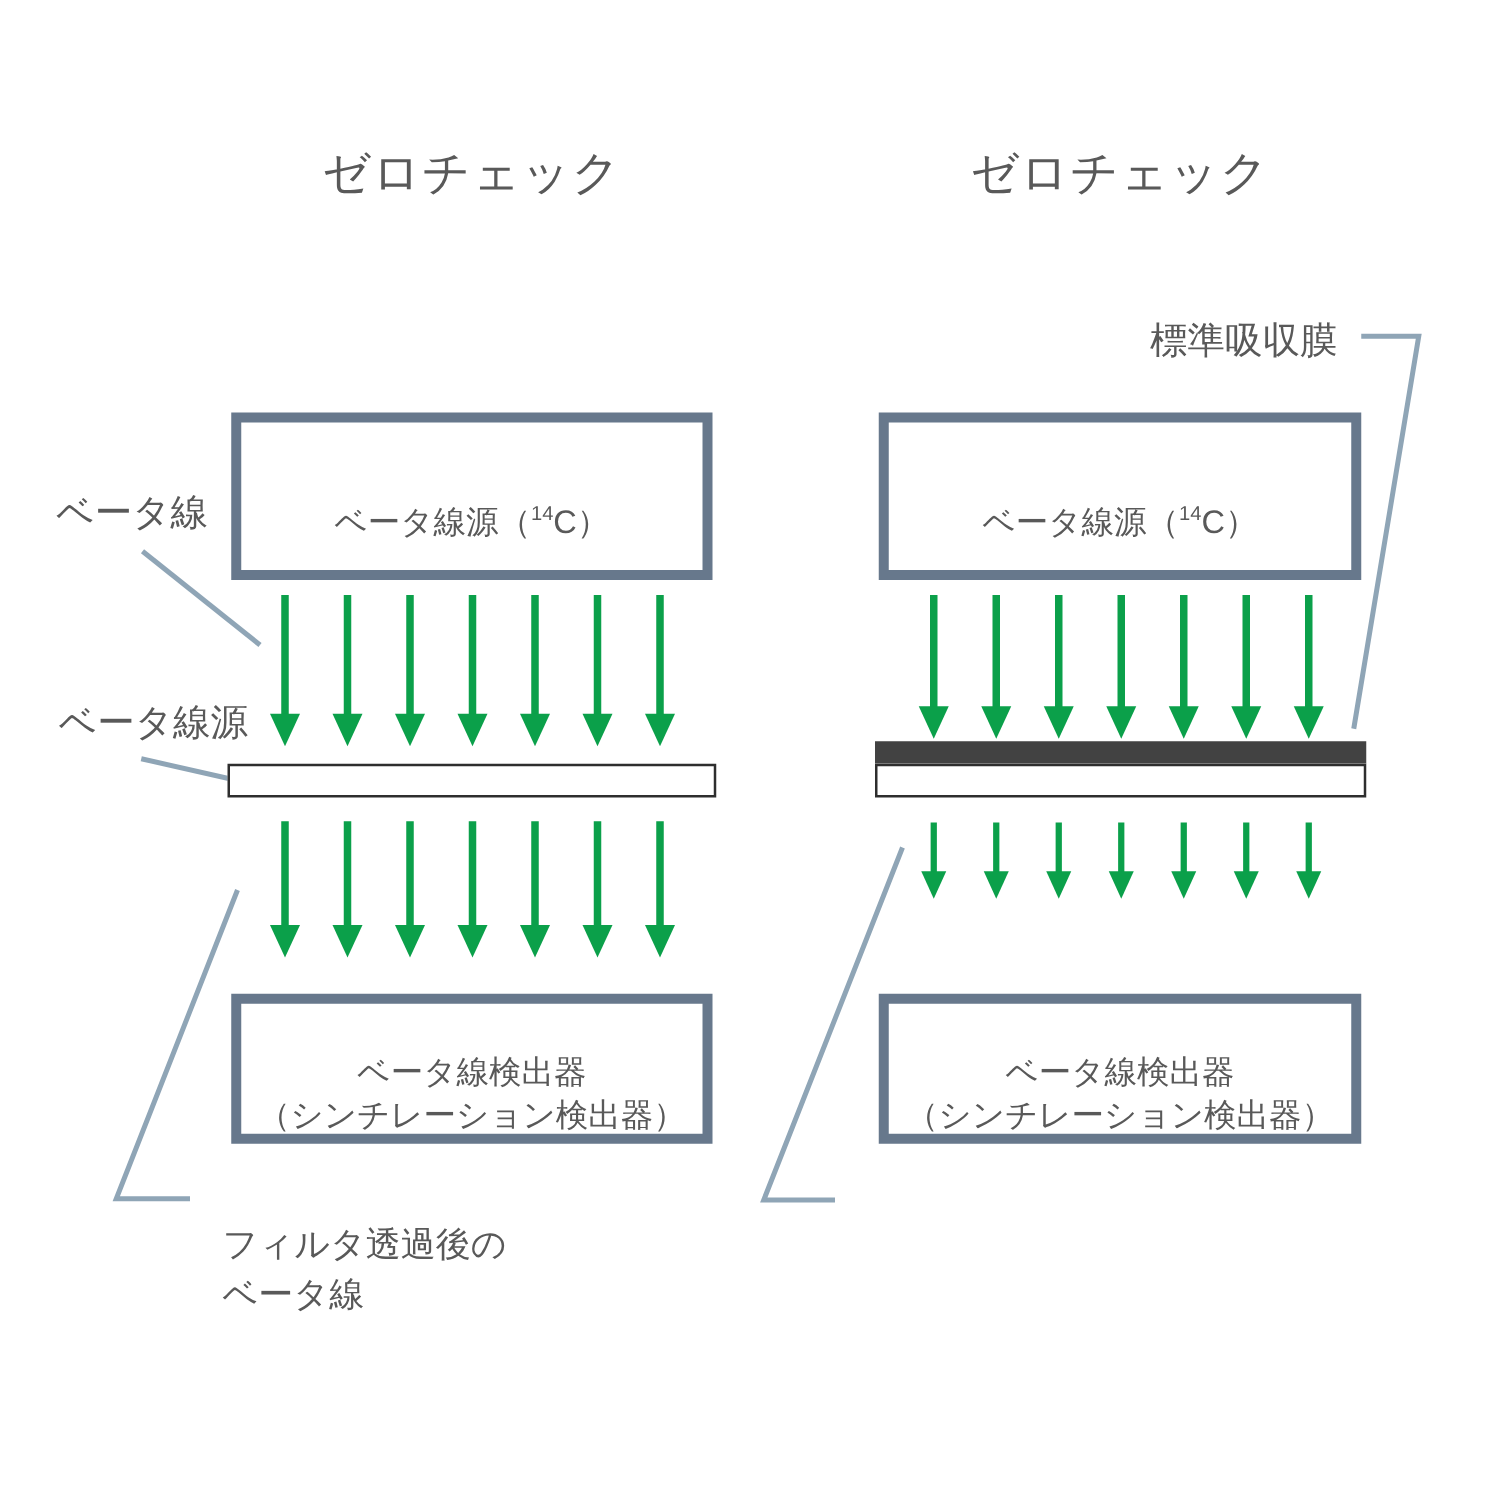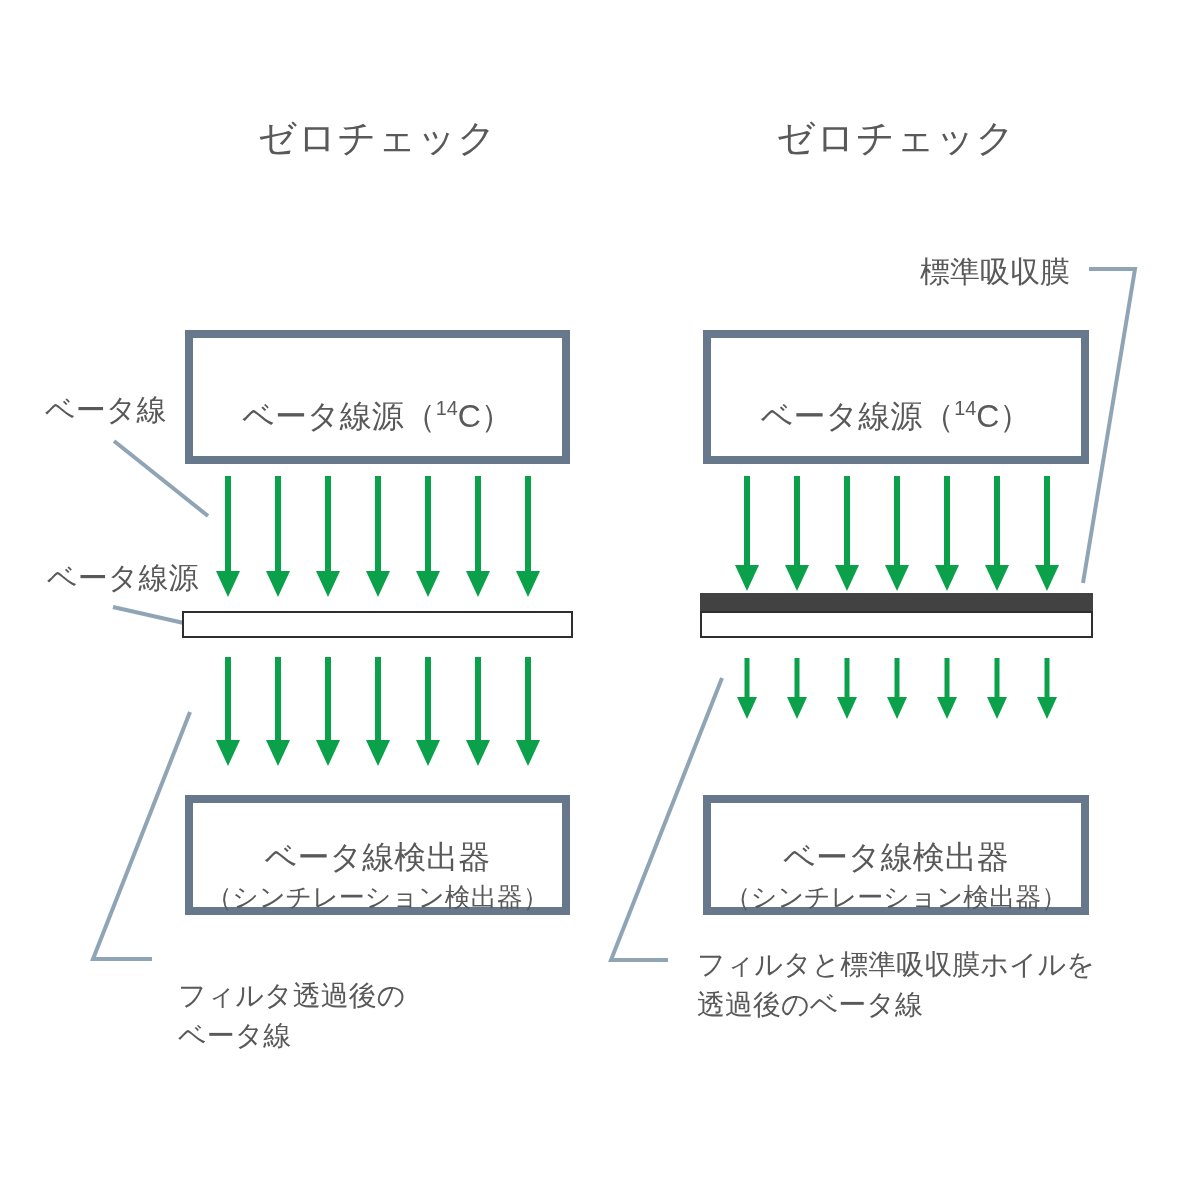--- a/index.html
+++ b/index.html
@@ -33,21 +33,21 @@
     box-sizing:border-box;
     border:8px solid var(--boxborder);
     background:#ffffff;
     display:flex;
     flex-direction:column;
     align-items:center;
     justify-content:center;
     text-align:center;
     color:var(--text);
   }
-  .box .line1{font-size:32px;white-space:nowrap;margin-top:40px;}
+  .box .line1{font-size:26px;white-space:nowrap;margin-top:40px;}
   .box .line2{font-size:26px;white-space:nowrap;}
   .box sup{font-size:0.62em;vertical-align:super;}
   .side-label{
     position:absolute;
     font-size:30px;
     color:var(--text);
     white-space:nowrap;
   }
   .caption{
     position:absolute;
@@ -269,18 +269,14 @@
         <div class="shaft"></div>
         <div class="head"></div>
       </div>
     </div>
 
   <div class="box" style="left:703px;top:795px;width:386px;height:120px;">
     <div class="line1">ベータ線検出器</div>
     <div class="line2">（シンチレーション検出器）</div>
   </div>
 
-  <div class="caption" style="left:697px;top:945px;">
-    <div>フィルタと標準吸収膜ホイルを</div>
-    <div>透過後のベータ線</div>
-  </div>
 
 </div>
 
 </body></html>

